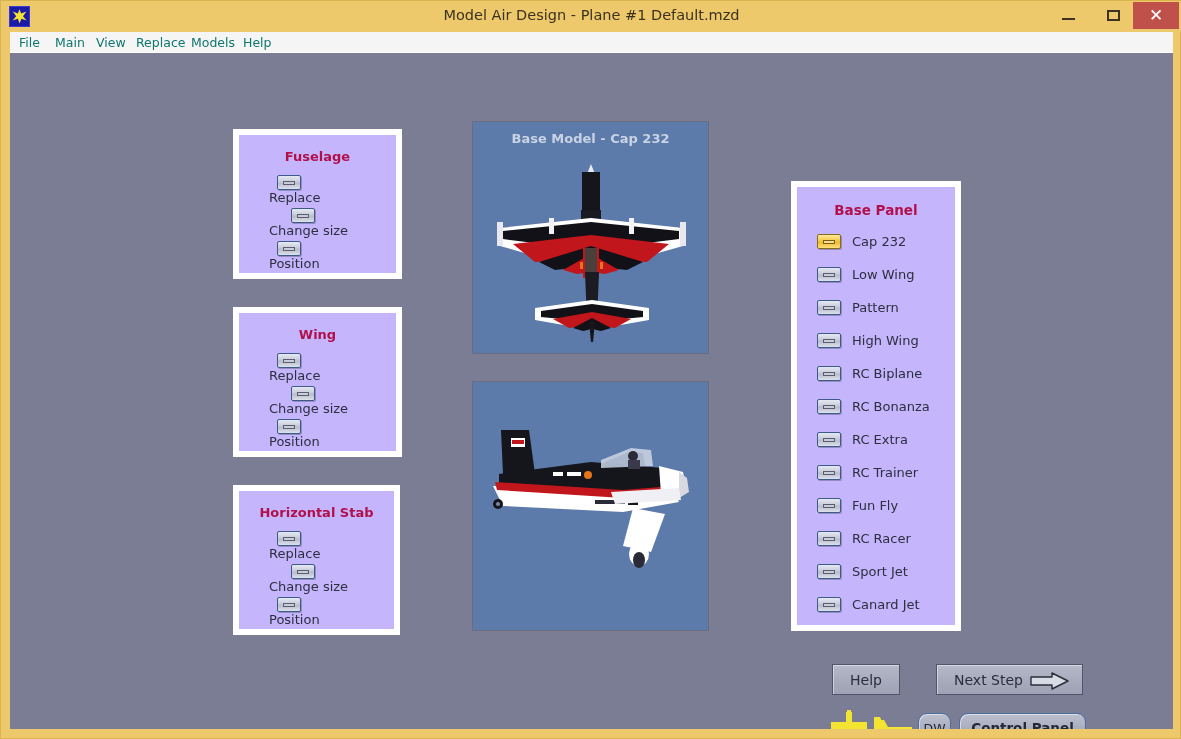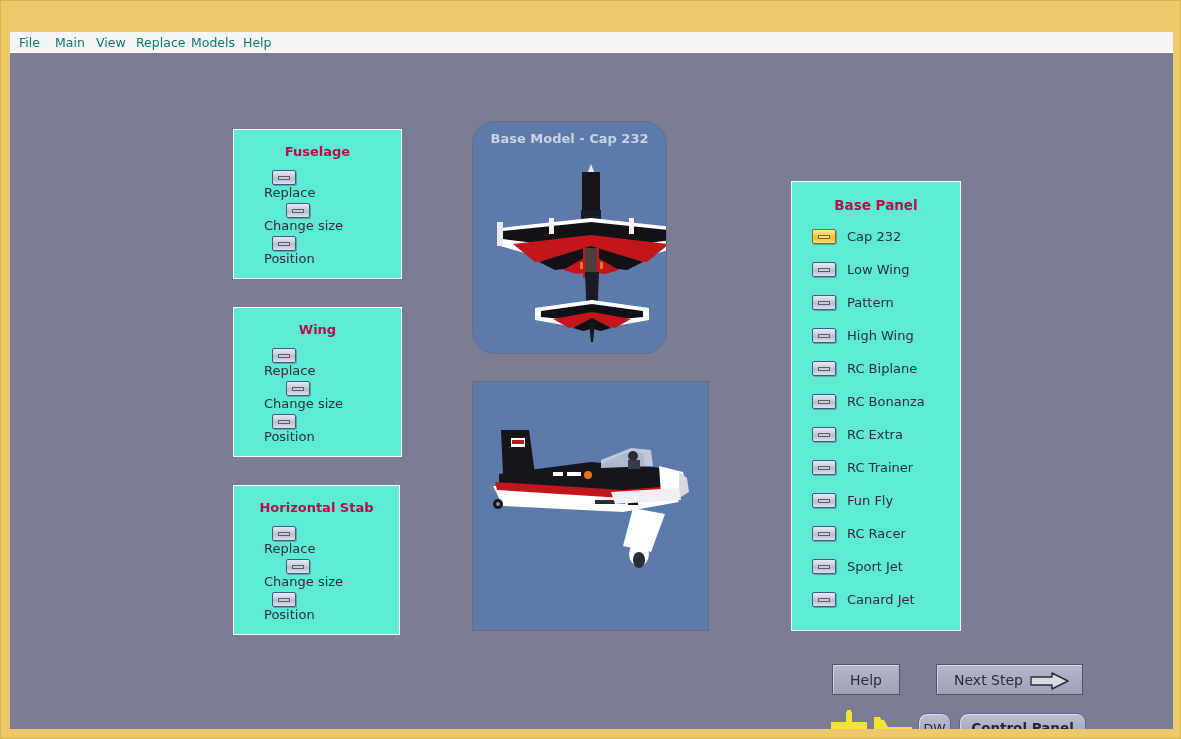--- a/index.html
+++ b/index.html
@@ -127,22 +127,22 @@
     text-align: center;
     color: #ffffff;
     font-size: 13.5px;
     font-weight: bold;
     font-family: "DejaVu Sans", sans-serif;
   }
 
   
   .group-panel {
     position: absolute;
-    background: #5eead4;
-    border: 1px solid #ffffff;
+    background: #c4b5fd;
+    border: 6px solid #ffffff;
     box-sizing: border-box;
   }
   .group-title {
     position: absolute;
     left: 0;
     width: 100%;
     text-align: center;
     top: 14px;
     font-size: 13px;
     font-weight: bold;
@@ -287,20 +287,44 @@
     border: none;
   }
   #icon-plane-top { left: 818px; top: 657px; width: 42px; height: 36px;}
   #icon-plane-side { left: 862px; top: 662px; width: 42px; height: 28px;}
 </style>
 </head>
 <body>
 
 <div id="window">
 
+  <div id="titlebar">
+    <div id="app-icon">
+      <svg width="19" height="19" viewBox="0 0 19 19">
+        <path d="M9.5 2.2 L11.2 6.6 L16.4 4.4 L13.0 9.2 L16.6 13.4 L11.4 11.8 L9.6 16.6 L7.8 11.8 L2.6 13.6 L6.2 9.2 L2.8 4.5 L7.9 6.6 Z" fill="#f2e431"></path>
+      </svg>
+    </div>
+    <div id="title-text">Model Air Design - Plane #1  Default.mzd</div>
+
+    <div class="winbtn" id="btn-min">
+      <div class="winbtn-glyph">
+          <div class="min-bar"></div>
+        </div>
+    </div>
+    <div class="winbtn" id="btn-max">
+      <div class="winbtn-glyph">
+          <div class="max-box"></div>
+        </div>
+    </div>
+    <div class="winbtn" id="btn-close">
+      <div class="winbtn-glyph">
+          <span class="close-x">✕</span>
+        </div>
+    </div>
+  </div>
 
   <div id="menubar">
     <div class="menu-item" style="left:5px">File</div>
     <div class="menu-item" style="left:41px">Main</div>
     <div class="menu-item" style="left:82px">View</div>
     <div class="menu-item" style="left:122px">Replace</div>
     <div class="menu-item" style="left:177px">Models</div>
     <div class="menu-item" style="left:229px">Help</div>
   </div>
 
@@ -348,21 +372,21 @@
       <div class="opt-row" style="top:73px">
         <span class="mini-btn"></span>
         <span class="opt-label">Change size</span>
       </div>
       <div class="opt-row" style="top:106px">
         <span class="mini-btn"></span>
         <span class="opt-label">Position</span>
       </div>
     </div>
 
-    <div class="preview" style="left:462px; top:68px; width:195px; height:233px;border-radius:23px;">
+    <div class="preview" style="left:462px; top:68px; width:237px; height:233px;">
       <div class="preview-caption">Base Model - Cap 232</div>
       <svg width="237" height="233" viewBox="0 0 237 233" style="position:absolute;left:0;top:0">
 
         <path d="M118 42 l4 10 h-8 z" fill="#e9e9ee"></path>
 
         <rect x="109" y="50" width="18" height="38" fill="#15151c"></rect>
 
         <rect x="108" y="88" width="20" height="58" fill="#1a1a22"></rect>
 
         <rect x="110" y="96" width="16" height="28" fill="#24242f"></rect>

